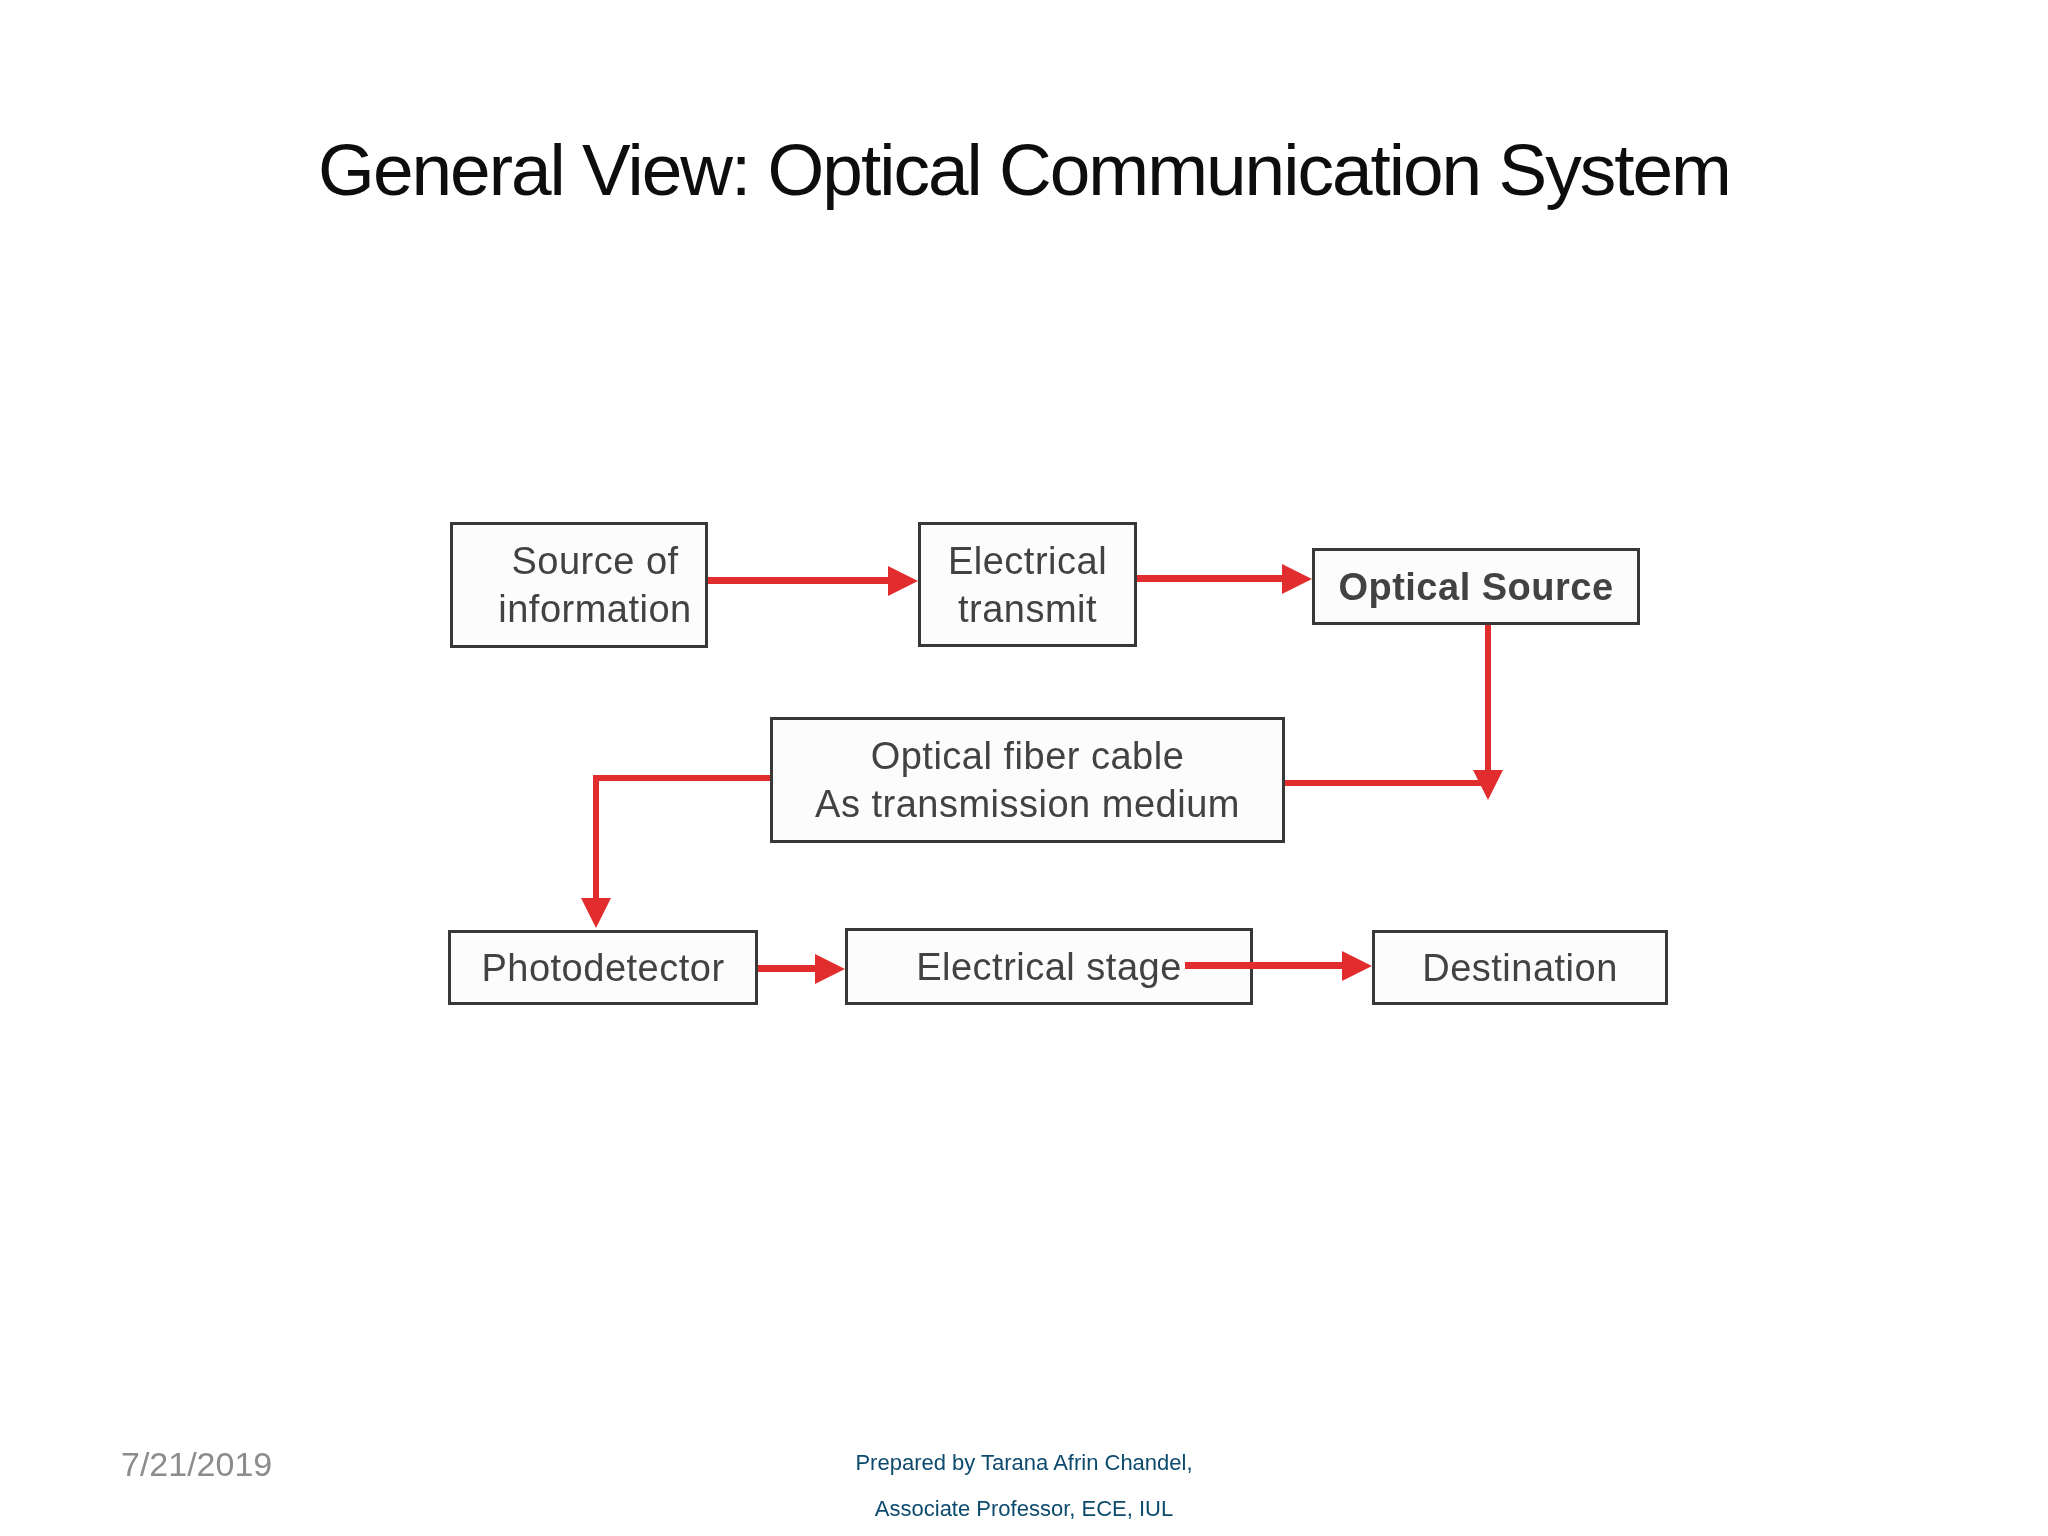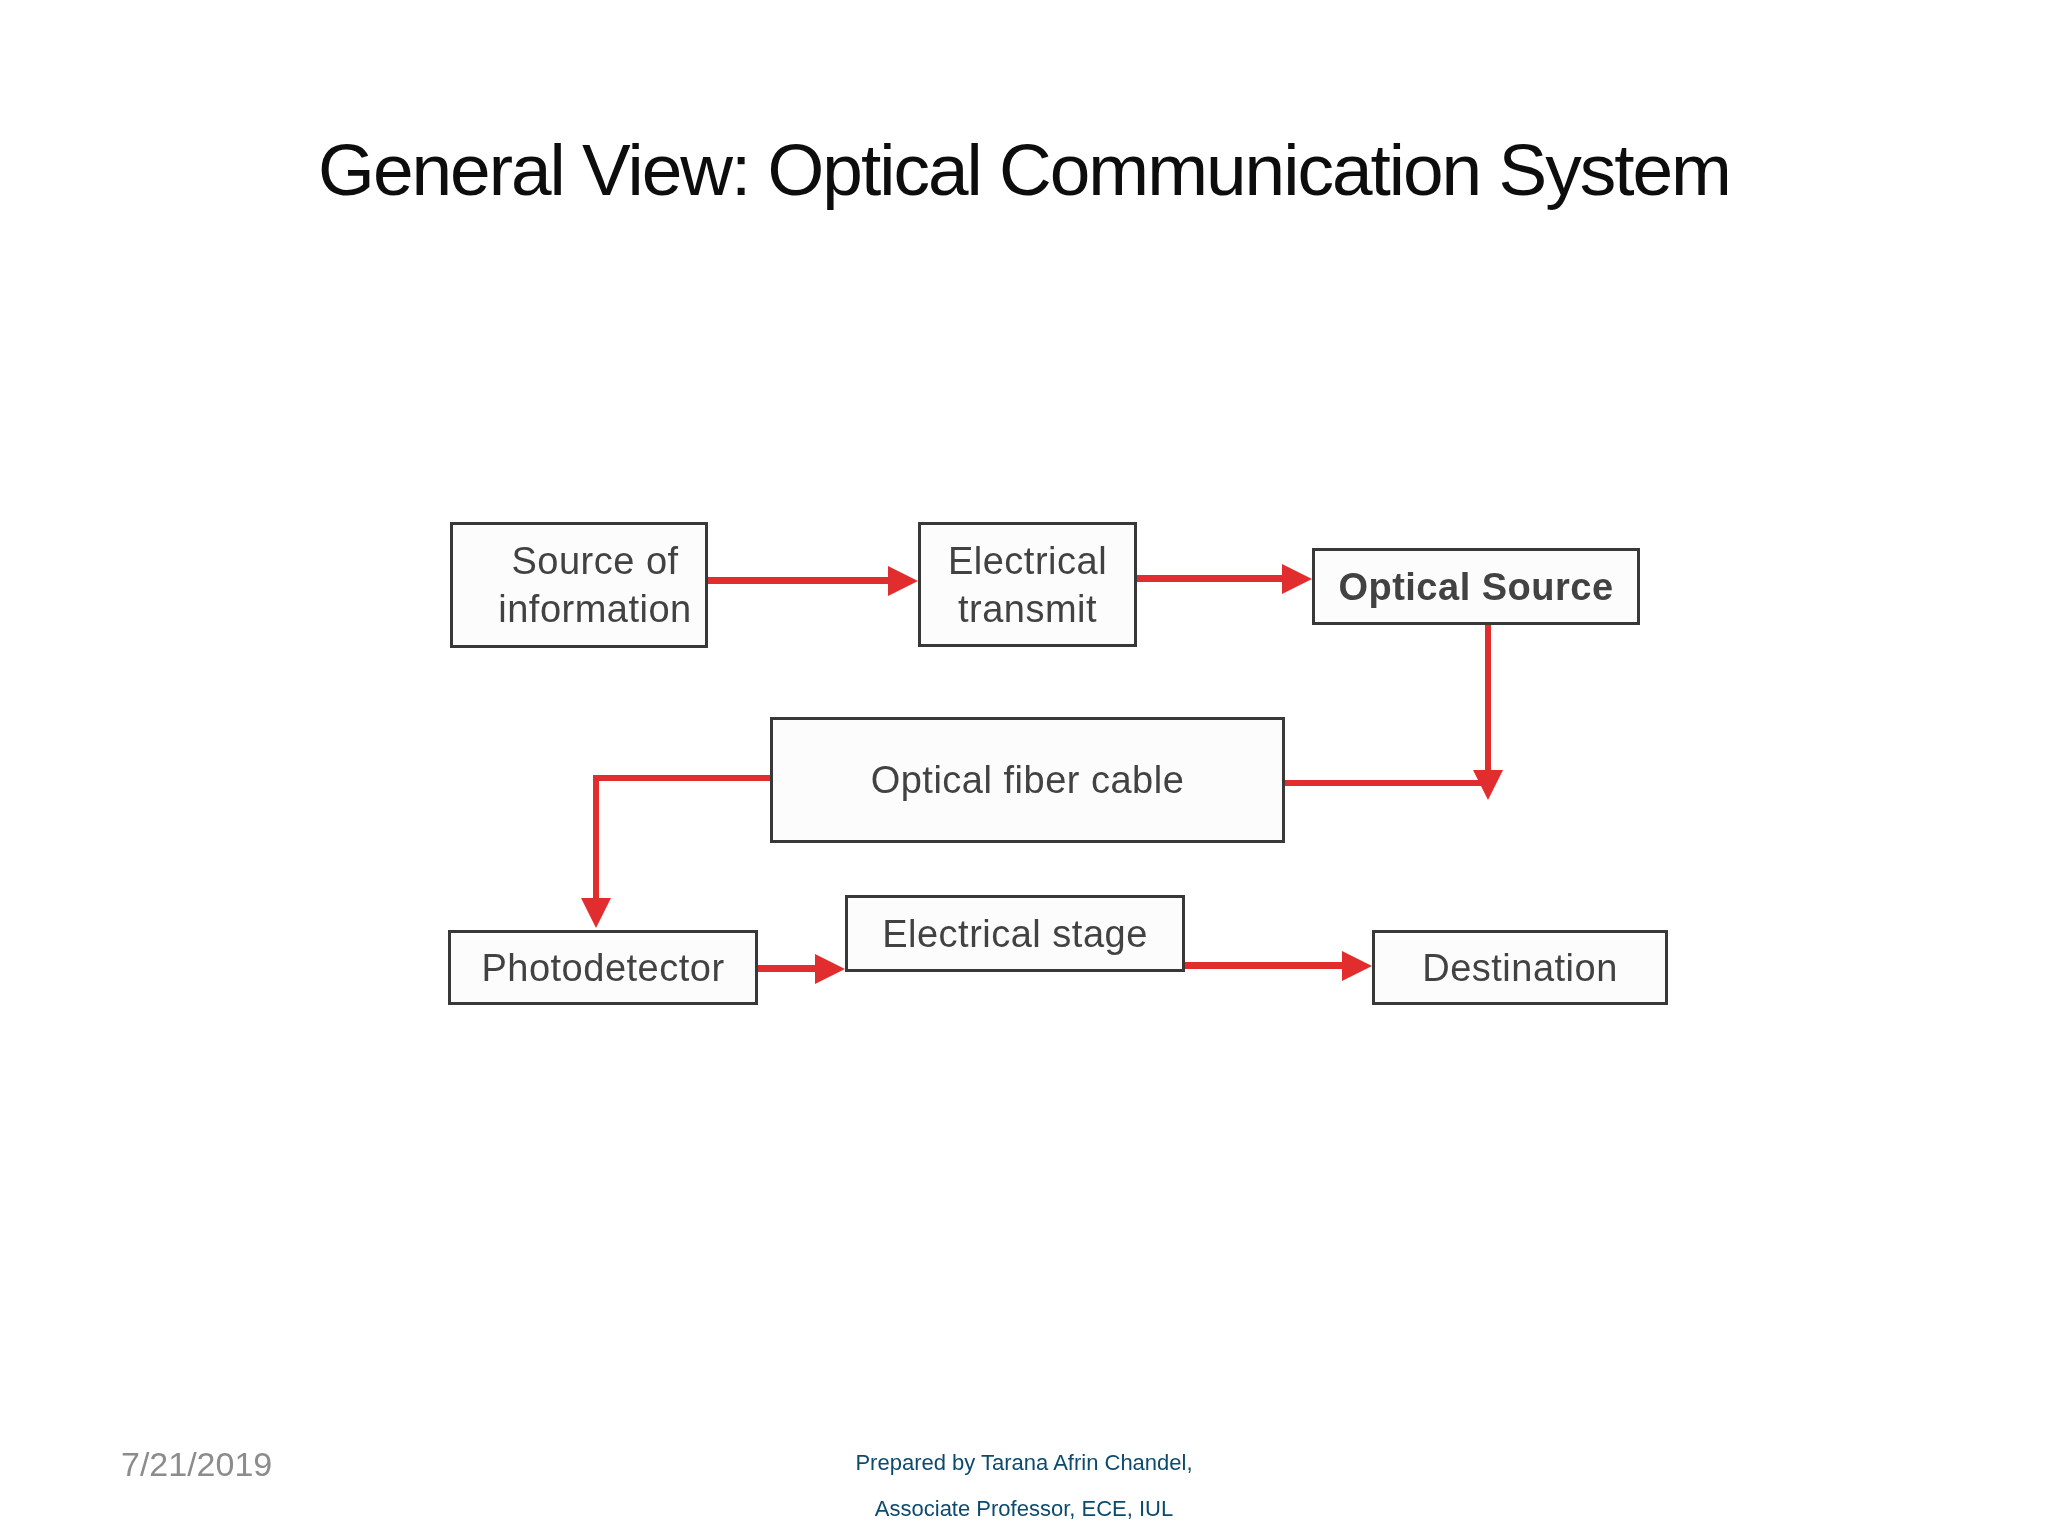--- a/index.html
+++ b/index.html
@@ -103,27 +103,28 @@
       <span>Electrical</span>
       <span>transmit</span>
     </div>
 
     <div class="node" style="left:1312px; top:548px; width:328px; height:77px;font-weight:bold;">
       <span>Optical Source</span>
     </div>
 
     <div class="node" style="left:770px; top:717px; width:515px; height:126px;">
       <span>Optical fiber cable</span>
+      <span>As transmission medium</span>
     </div>
 
     <div class="node" style="left:448px; top:930px; width:310px; height:75px;">
       <span>Photodetector</span>
     </div>
 
-    <div class="node" style="left:845px; top:895px; width:340px; height:77px;">
+    <div class="node" style="left:845px; top:928px; width:408px; height:77px;">
       <span>Electrical stage</span>
     </div>
 
     <div class="node" style="left:1372px; top:930px; width:296px; height:75px;">
       <span>Destination</span>
     </div>
 
     <div class="hline" style="left:708px; top:577px; width:184px;"></div>
     <div class="head-right" style="left:888px; top:566px;"></div>
 

